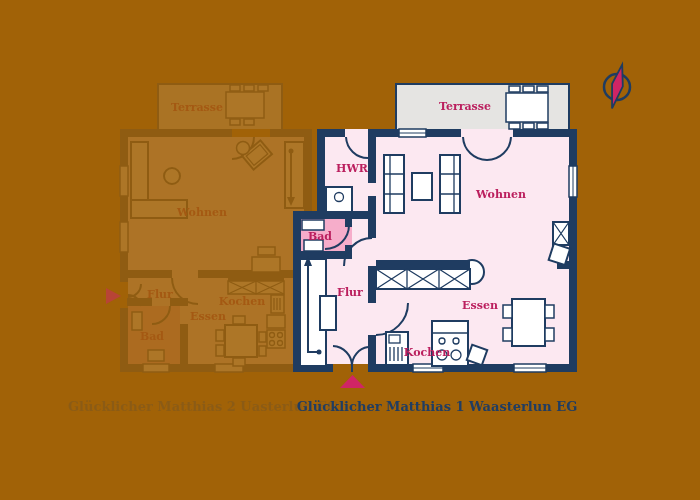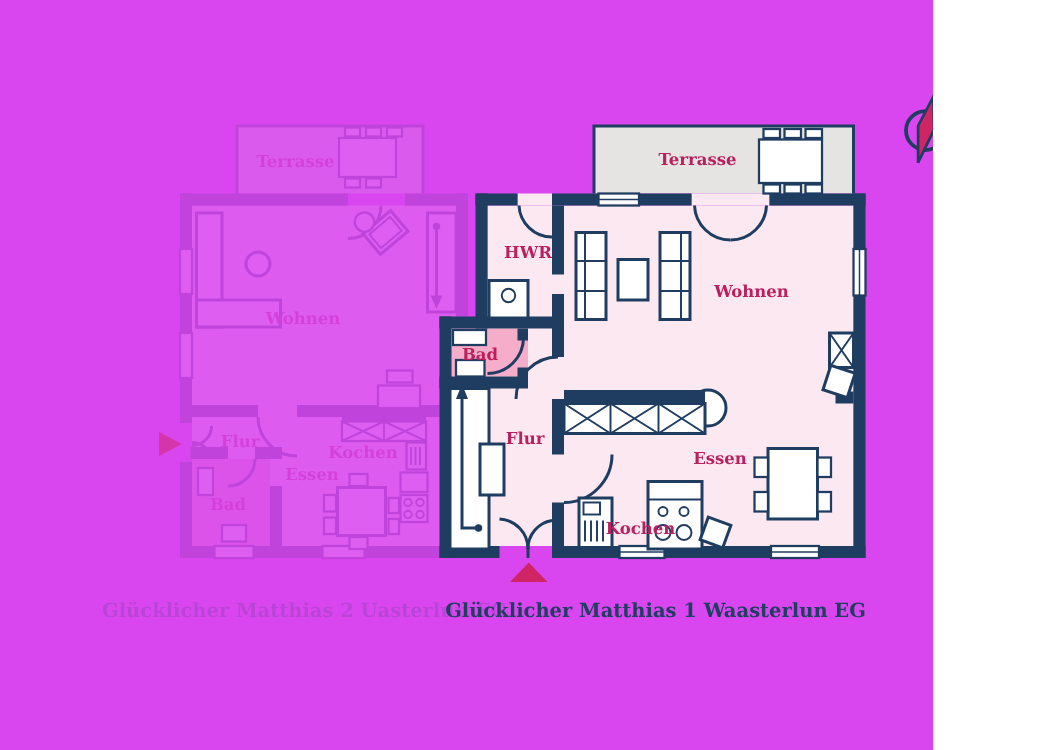--- a/index.html
+++ b/index.html
@@ -1,16 +1,16 @@
 <!DOCTYPE html>
 <html style="--wall: #1f3c61; --room: #fce8f1; --bad: #f6adca; --terrace: #e5e4e2; --label: #bb1f5e; --accent: #d02565; --caption: #203d62;"><head>
 <meta charset="utf-8">
 <style>
   html,body{margin:0;padding:0;background:#ffffff;}
-  .stage{position:relative;width:622px;height:500px;background:#d946ef;overflow:hidden;
+  .stage{position:relative;width:700px;height:500px;background:#a16207;overflow:hidden;
          font-family:"DejaVu Serif",serif;}
   .wall{fill:var(--wall);}
   .room{fill:var(--room);}
   .badfill{fill:var(--bad);}
   .terr{fill:var(--terrace);}
   .tborder{fill:none;stroke:var(--wall);stroke-width:2;}
   .furn{fill:#ffffff;stroke:var(--wall);stroke-width:2;}
   .furn1{fill:#ffffff;stroke:var(--wall);stroke-width:1.5;}
   .det{fill:none;stroke:var(--wall);stroke-width:1.3;}
   .arc{fill:none;stroke:var(--wall);stroke-width:2;}

